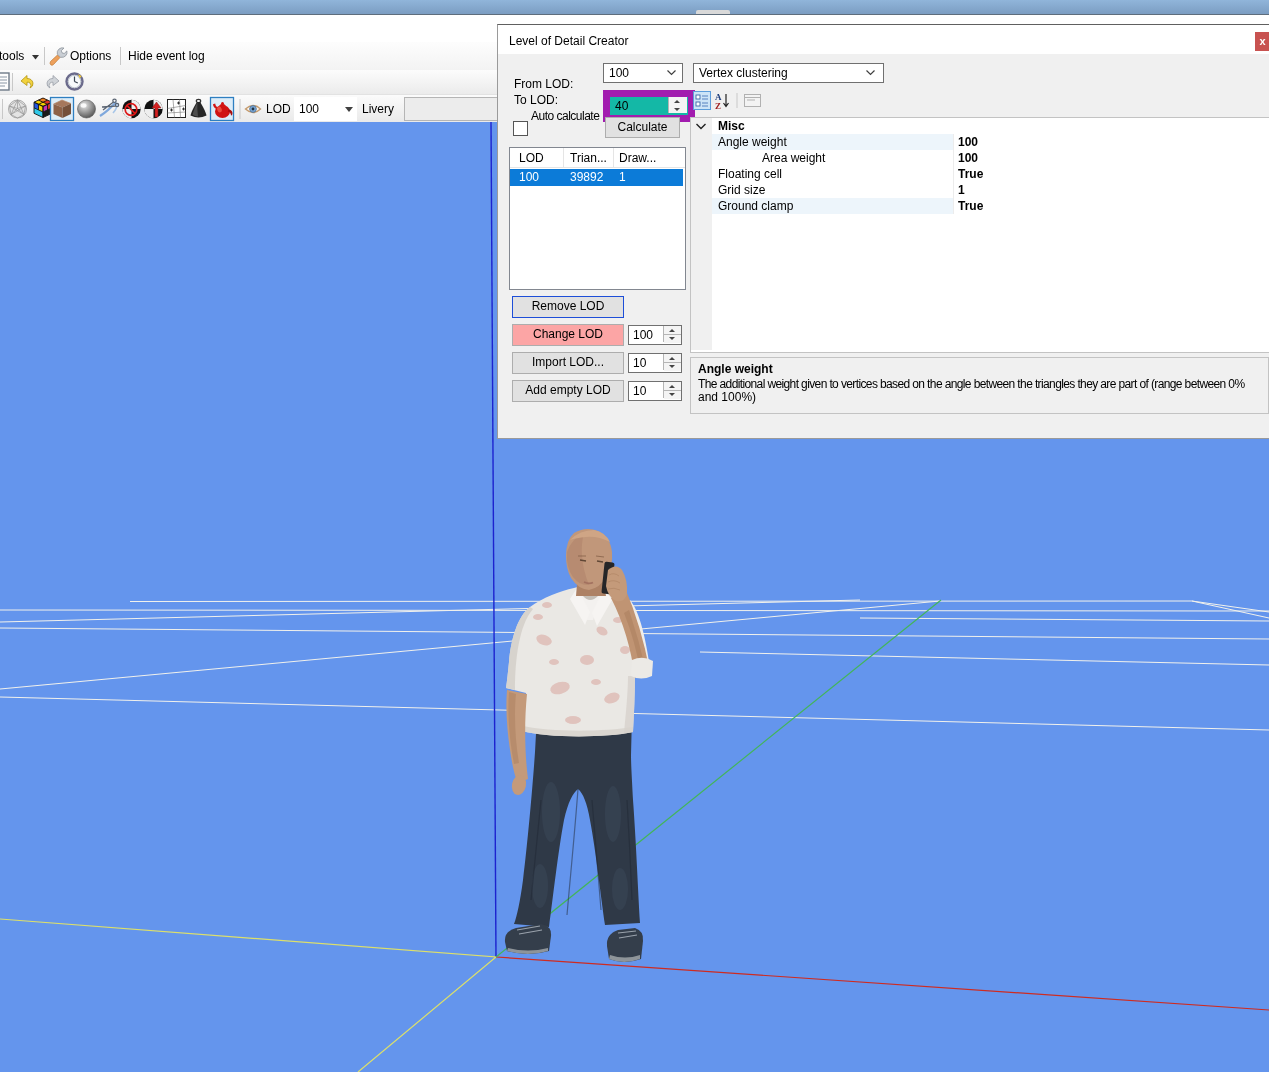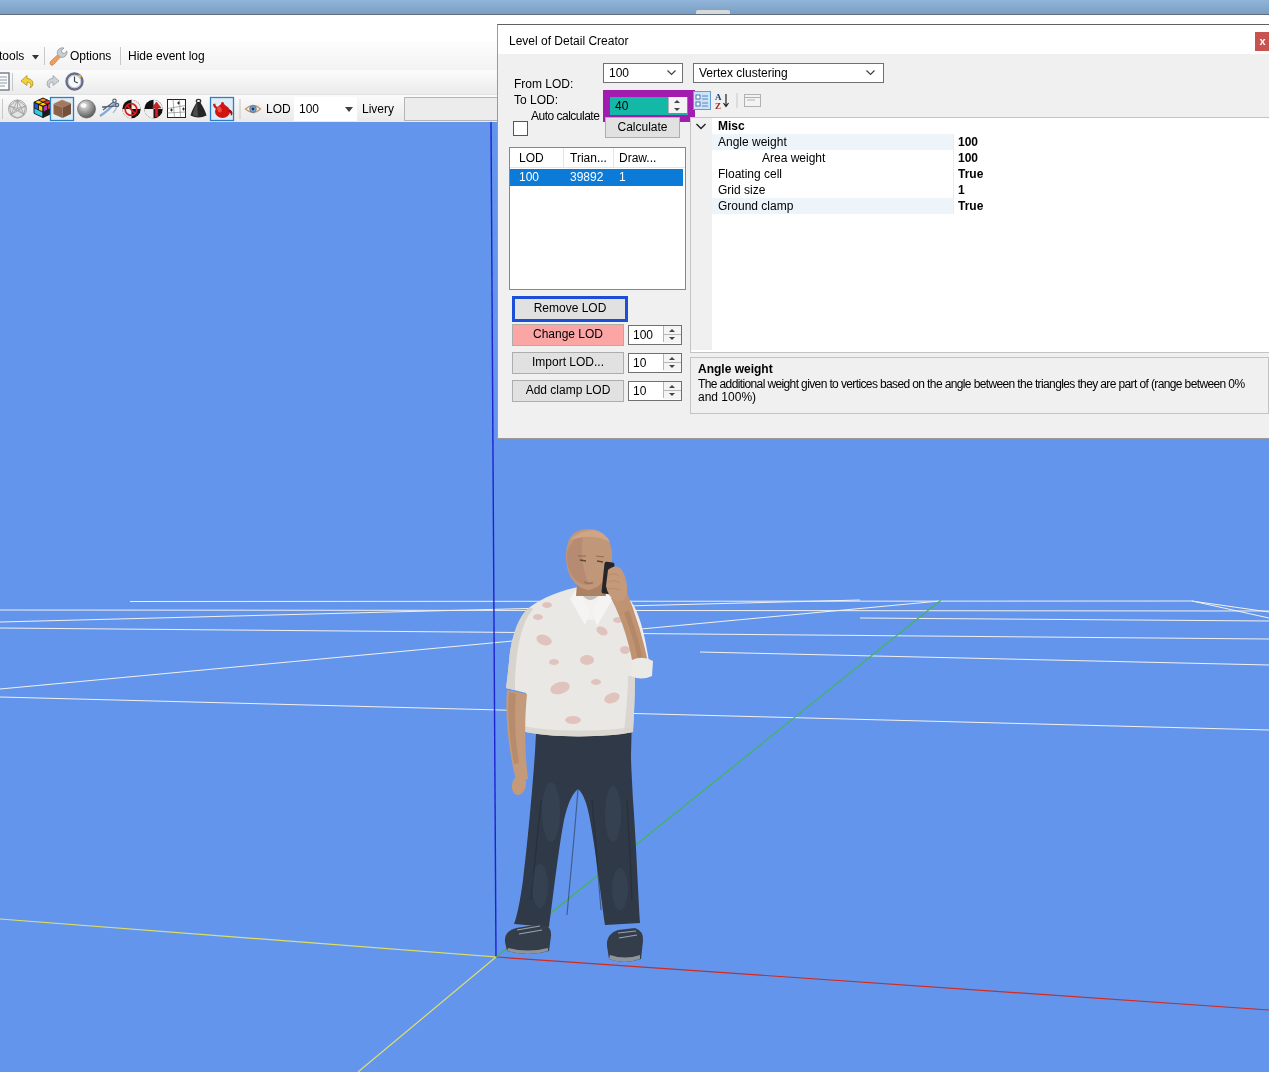--- a/index.html
+++ b/index.html
@@ -312,24 +312,24 @@
     <div class="abs" style="left:53px;top:0;width:1px;height:19px;background:#e5e5e5;"></div>
     <div class="abs" style="left:103px;top:0;width:1px;height:19px;background:#e5e5e5;"></div>
     <div class="abs" style="left:0;top:19px;width:175px;height:1px;background:#e5e5e5;"></div>
     <div class="abs" style="left:0;top:21px;width:173px;height:17px;background:#0c7bd8;color:#fff;">
       <span class="abs" style="left:9px;top:1px;">100</span>
       <span class="abs" style="left:60px;top:1px;">39892</span>
       <span class="abs" style="left:109px;top:1px;">1</span>
     </div>
   </div>
 
-  <div class="abs" style="left:14px;top:271px;width:110px;height:20px;background:#e1e1e1;border:3px solid #1d4ed8;text-align:center;line-height:19px;">Remove LOD</div>
+  <div class="abs" style="left:14px;top:271px;width:110px;height:20px;background:#e1e1e1;border:1px solid #1d4ed8;text-align:center;line-height:19px;">Remove LOD</div>
   <div class="abs" style="left:14px;top:299px;width:110px;height:20px;background:#fca5a5;border:1px solid #adadad;text-align:center;line-height:19px;">Change LOD</div>
   <div class="abs" style="left:14px;top:327px;width:110px;height:20px;background:#e1e1e1;border:1px solid #adadad;text-align:center;line-height:19px;">Import LOD...</div>
-  <div class="abs" style="left:14px;top:355px;width:110px;height:20px;background:#e1e1e1;border:1px solid #adadad;text-align:center;line-height:19px;">Add clamp LOD</div>
+  <div class="abs" style="left:14px;top:355px;width:110px;height:20px;background:#e1e1e1;border:1px solid #adadad;text-align:center;line-height:19px;">Add empty LOD</div>
 
   <div class="abs spinbox" style="left:130px;top:300px;width:52px;height:18px;background:#fff;border:1px solid #707070;">
     <span class="abs" style="left:4px;top:2px;">100</span>
     <div class="abs" style="left:34px;top:0;width:17px;height:16px;border-left:1px solid #b5b5b5;">
       <div style="height:8px;border-bottom:1px solid #b5b5b5;background:#f4f4f4;"></div>
         <div style="height:8px;background:#f4f4f4;"></div>
       <svg class="abs" style="left:5px;top:3px;" width="6" height="3">
           <path d="M0,3 L3,0 L6,3 Z" fill="#444"></path>
         </svg>
       <svg class="abs" style="left:5px;top:11px;" width="6" height="3">

